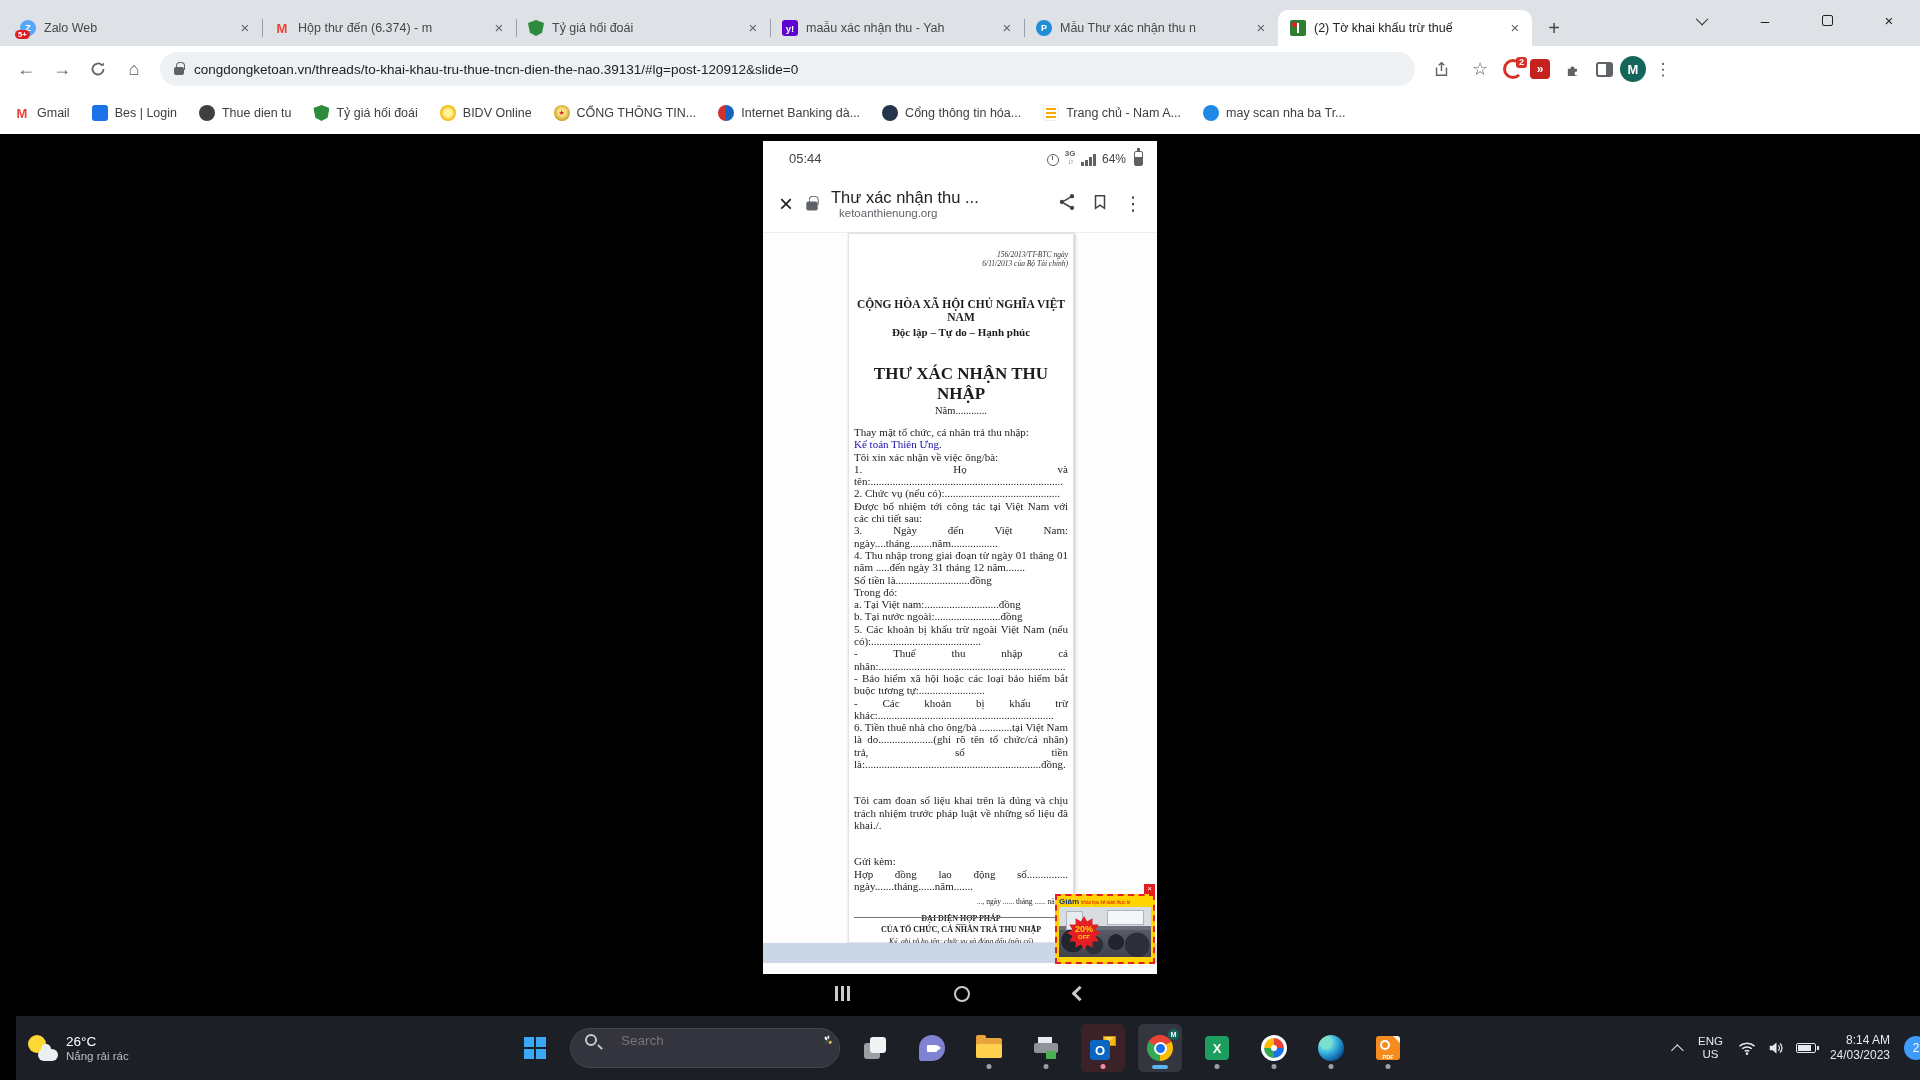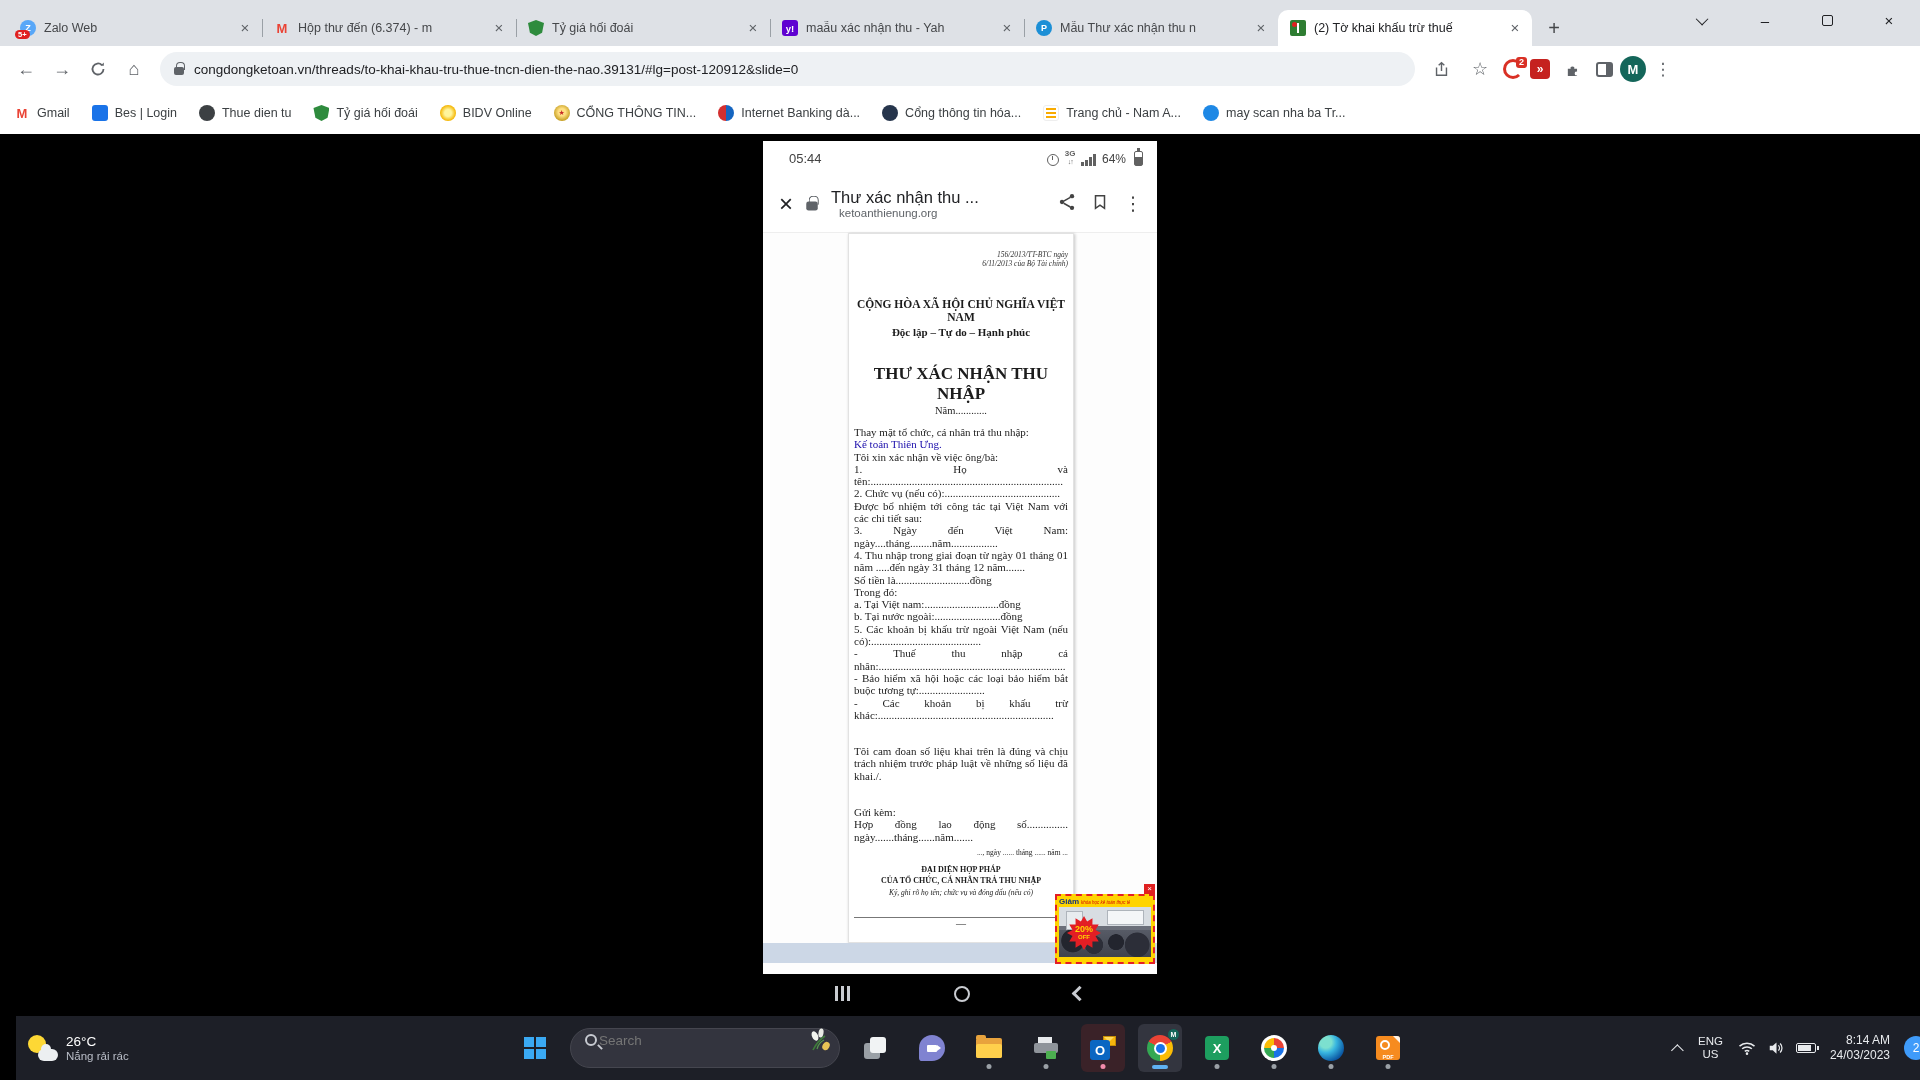--- a/index.html
+++ b/index.html
@@ -143,21 +143,21 @@
   .w-cond { font-size:11.5px; color:#b9bdc7; line-height:13px; }
   .tb-center { position:absolute; left:497px; display:flex; align-items:center; gap:13px; height:64px; }
   .tb-btn { position:relative; width:44px; height:48px; display:flex; align-items:center; justify-content:center; border-radius:6px; flex:none; }
   .tb-btn.attention { background:#3a2228; }
   .tb-btn.active { background:#33353f; }
   .tb-btn .dot { position:absolute; bottom:3px; left:50%; transform:translateX(-50%); width:5px; height:5px; border-radius:3px; background:#9aa0a6; }
   .tb-btn .dot.pink { background:#f28bab; }
   .tb-btn .pill { position:absolute; bottom:3px; left:50%; transform:translateX(-50%); width:16px; height:4px; border-radius:3px; background:#5fb2f2; }
   .start-grid { display:grid; grid-template-columns:10px 10px; grid-gap:2px; }
   .start-grid i { width:10px; height:10px; background:#3aa9f3; display:block; }
-  .searchbox { width:270px; height:40px; background:#33343e; border:1px solid #45464f; border-radius:20px; display:flex; align-items:center; padding:0 6px 16px 14px; gap:2px; }
+  .searchbox { width:270px; height:40px; background:#33343e; border:1px solid #45464f; border-radius:20px; display:flex; align-items:center; padding:0 6px 16px 14px; gap:24px; }
   .searchbox input { flex:1; background:transparent; border:none; outline:none; color:#c7cad1; font-size:13.5px; font-family:"Liberation Sans",sans-serif; }
   .mag { width:12px; height:12px; border:2px solid #c7cad1; border-radius:50%; position:relative; flex:none; }
   .mag::after { content:""; position:absolute; left:10px; top:10px; width:6px; height:2px; background:#c7cad1; transform:rotate(45deg); }
   .tv-ic { position:relative; width:22px; height:22px; }
   .tv-ic .b { position:absolute; left:0; bottom:0; width:16px; height:16px; background:#9aa0a6; border-radius:3px; }
   .tv-ic .f { position:absolute; right:0; top:0; width:16px; height:16px; background:#f1f3f4; border-radius:3px; }
   .chat-ic { width:26px; height:26px; background:#8083d1; border-radius:50% 50% 50% 12%; display:flex; align-items:center; justify-content:center; }
   .cam { width:10px; height:7px; background:#fff; border-radius:1px; position:relative; }
   .cam::after { content:""; position:absolute; right:-4px; top:0.5px; border-left:4px solid #fff; border-top:3px solid transparent; border-bottom:3px solid transparent; }
   .folder { position:relative; width:26px; height:20px; }
@@ -403,20 +403,21 @@
                 <p class="dp">3. Ngày đến Việt Nam: ngày....tháng........năm.................</p>
                 <p class="dp">4. Thu nhập trong giai đoạn từ ngày 01 tháng 01 năm .....đến ngày 31 tháng 12 năm.......</p>
                 <p class="dp">Số tiền là...........................đồng</p>
                 <p class="dp">Trong đó:</p>
                 <p class="dp">a. Tại Việt nam:...........................đồng</p>
                 <p class="dp">b. Tại nước ngoài:........................đồng</p>
                 <p class="dp">5. Các khoản bị khấu trừ ngoài Việt Nam (nếu có):........................................</p>
                 <p class="dp">- Thuế thu nhập cá nhân:....................................................................</p>
                 <p class="dp">- Bảo hiểm xã hội hoặc các loại bảo hiểm bắt buộc tương tự:........................</p>
                 <p class="dp">- Các khoản bị khấu trừ khác:................................................................</p>
+                <p class="dp">6. Tiền thuê nhà cho ông/bà ............tại Việt Nam là do....................(ghi rõ tên tổ chức/cá nhân) trả, số tiền là:................................................................đồng.</p>
                 <p class="dp mt">Tôi cam đoan số liệu khai trên là đúng và chịu trách nhiệm trước pháp luật về những số liệu đã khai./.</p>
                 <p class="dp mt">Gửi kèm:</p>
                 <p class="dp">Hợp đồng lao động số............... ngày.......tháng......năm.......</p>
               </div>
             <div class="dateline">..., ngày ...... tháng ...... năm ...</div>
             <div class="sigb sig1">ĐẠI DIỆN HỢP PHÁP</div>
             <div class="sigb">CỦA TỔ CHỨC, CÁ NHÂN TRẢ THU NHẬP</div>
             <div class="sigi">Ký, ghi rõ họ tên; chức vụ và đóng dấu (nếu có)</div>
           </div>
           <div class="doc-footer"><span>—</span></div>

